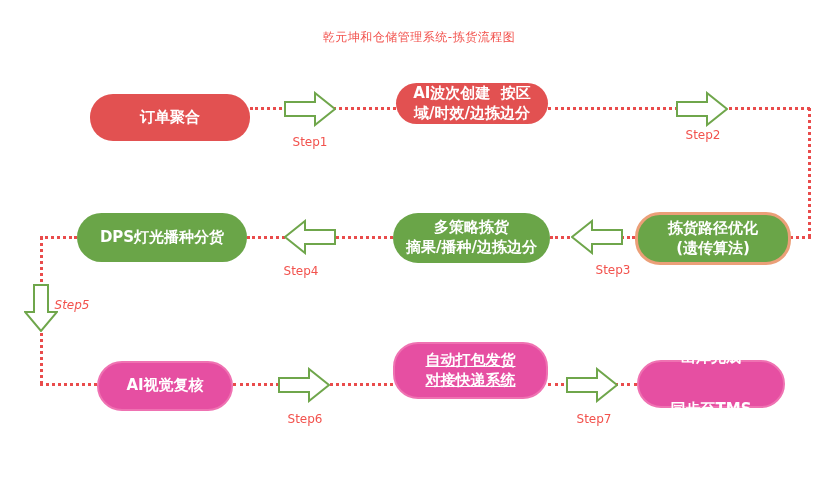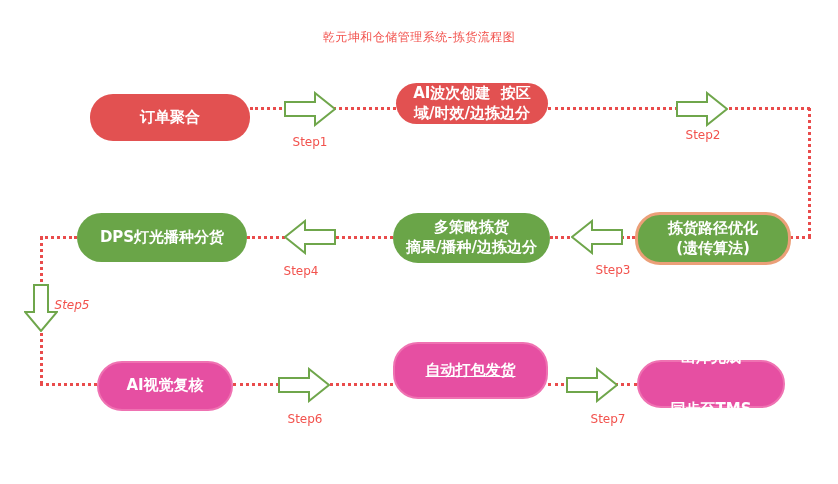--- a/index.html
+++ b/index.html
@@ -103,21 +103,21 @@
         <polygon points="1,11 31,11 31,2 51,18 31,34 31,25 1,25"></polygon>
       </svg>
   </div>
 
   <div class="step-label" style="left:310px;top:135px;">Step1</div>
   <div class="step-label" style="left:703px;top:128px;">Step2</div>
   <div class="step-label" style="left:613px;top:263px;">Step3</div>
   <div class="step-label" style="left:301px;top:264px;">Step4</div>
   <div class="step-label" style="left:72px;top:298px;font-style:italic;">Step5</div>
   <div class="step-label" style="left:305px;top:412px;">Step6</div>
-  <div class="step-label" style="left:608px;top:412px;">Step7</div>
+  <div class="step-label" style="left:594px;top:412px;">Step7</div>
 
   <div class="node node-red" style="left:90px;top:85px;width:160px;height:47px;margin-top:9px;">
     <span class="line">订单聚合</span>
   </div>
   <div class="node node-red" style="left:396px;top:83px;width:152px;height:41px;">
     <span class="line">AI波次创建  按区</span>
     <span class="line">域/时效/边拣边分</span>
   </div>
 
   <div class="node node-green node-accent" style="left:635px;top:212px;width:156px;height:53px;">
@@ -130,19 +130,20 @@
   </div>
   <div class="node node-green" style="left:77px;top:213px;width:170px;height:49px;">
     <span class="line">DPS灯光播种分货</span>
   </div>
 
   <div class="node node-pink" style="left:97px;top:361px;width:136px;height:50px;">
     <span class="line">AI视觉复核</span>
   </div>
   <div class="node node-pink" style="left:393px;top:342px;width:155px;height:57px;text-decoration:underline;">
     <span class="line">自动打包发货</span>
+    <span class="line">对接快递系统</span>
   </div>
   <div class="node node-pink" style="left:637px;top:360px;width:148px;height:48px;gap:32px;">
     <span class="line">出库完成</span>
     <span class="line">同步至TMS</span>
   </div>
 
 </div>
 
 </body></html>

